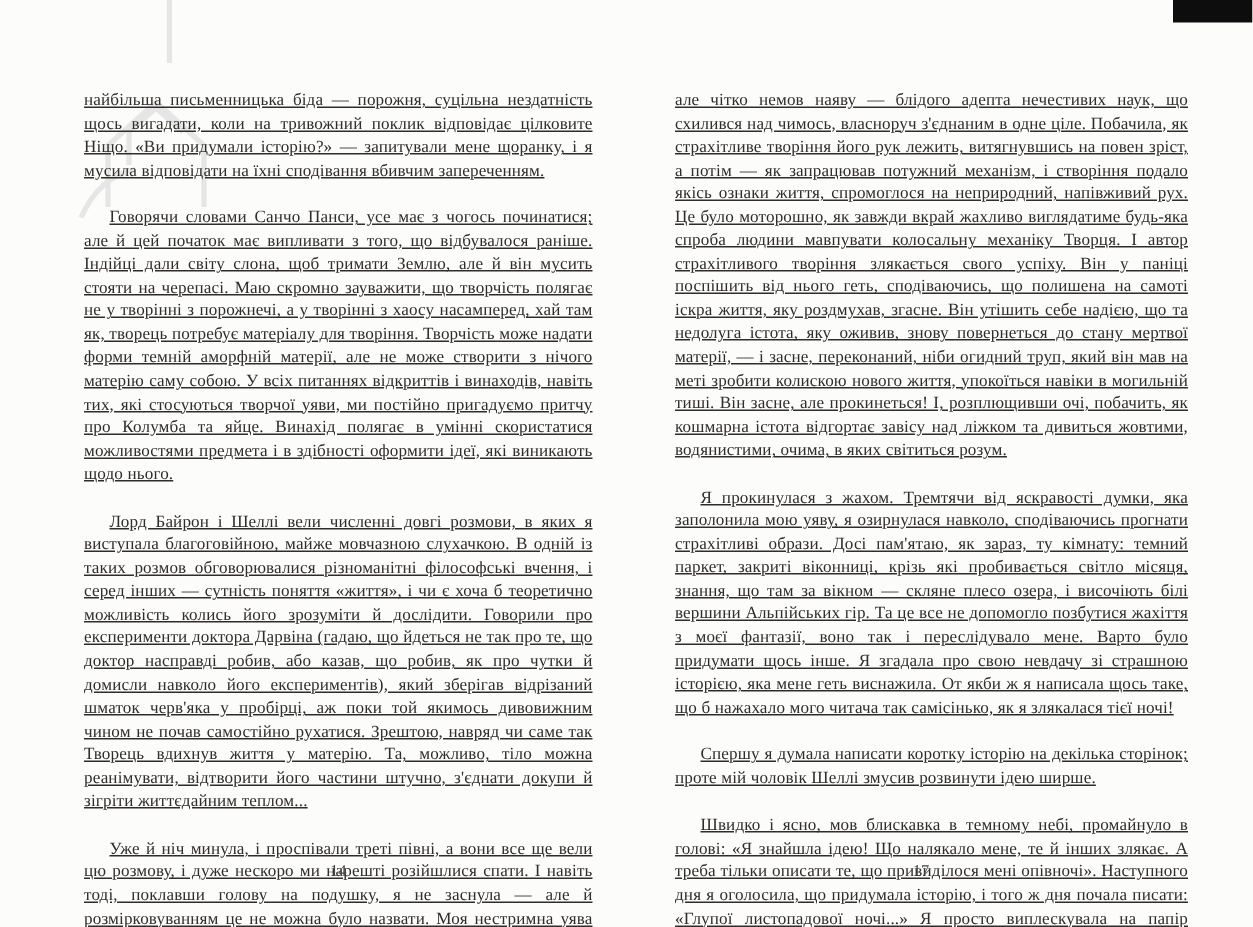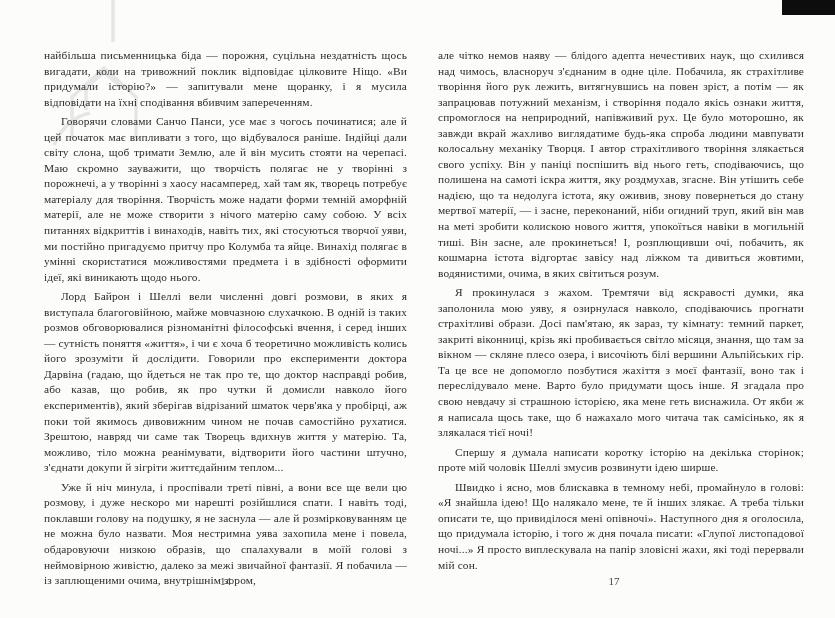--- a/index.html
+++ b/index.html
@@ -22,26 +22,27 @@
     background: var(--top-bar, #0d0d0d);
   }
 
   .page-text {
     position: absolute; top: 44px;
   }
   .page-text.left  { left: 40px;  width: 371px; }
   .page-text.right { left: 434px; width: 374px; }
 
   .page-text p {
-    margin: 4px;
+    margin: 16px;
     text-align: justify;
     font-size: 11.4px;
     line-height: 15.55px;
     color: var(--text, #2f2d2b);
     letter-spacing: 0.1px;
+    text-decoration: underline;
   }
   .page-text p.indent { text-indent: 17px; }
 
   .pagenum {
     position: absolute; top: 575px;
     text-align: center;
     font-size: 11px;
     color: #454545;
   }
   .pagenum.left  { left: 40px;  width: 371px; }

